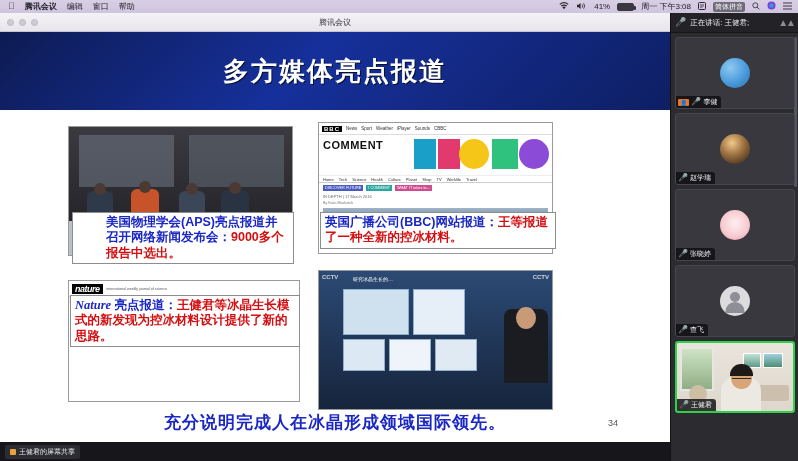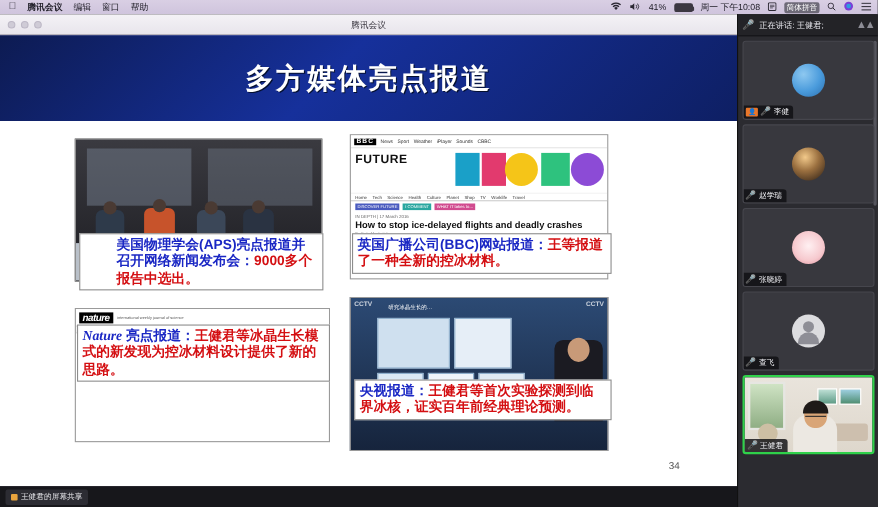--- a/index.html
+++ b/index.html
@@ -220,21 +220,21 @@
       </span>
       <span class="ico-vol">
         <svg width="11" height="8" viewBox="0 0 11 8">
             <path d="M1 2.7h1.6L4.6 1v6L2.6 5.3H1z" fill="#2b2833"></path>
             <path d="M6.2 2.4a2.6 2.6 0 0 1 0 3.2" stroke="#2b2833" fill="none" stroke-width=".8"></path>
             <path d="M7.6 1.3a4.3 4.3 0 0 1 0 5.4" stroke="#2b2833" fill="none" stroke-width=".8"></path>
           </svg>
       </span>
       <span>41%</span>
       <span class="batt"></span>
-      <span>周一 下午10:08</span>
+      <span>周一 下午3:08</span>
       <span>
         <svg width="8" height="8" viewBox="0 0 8 8">
             <rect x=".5" y=".5" width="7" height="7" rx="1" fill="none" stroke="#2b2833"></rect>
             <path d="M2 2.8h4M2 4h4M2 5.2h2.6" stroke="#2b2833" stroke-width=".6"></path>
           </svg>
       </span>
       <span class="ime-box">简体拼音</span>
       <span class="ico-search">
         <svg width="8" height="8" viewBox="0 0 8 8">
             <circle cx="3.3" cy="3.3" r="2.5" fill="none" stroke="#2b2833" stroke-width=".8"></circle>
@@ -294,21 +294,21 @@
             <span class="bbc-nav">
               <span>News</span>
               <span>Sport</span>
               <span>Weather</span>
               <span>iPlayer</span>
               <span>Sounds</span>
               <span>CBBC</span>
             </span>
           </div>
           <div class="bbc-hero">
-            <div class="bbc-future">FUTURE</div>
+            <div class="bbc-future">COMMENT</div>
             <div class="bbc-blobs">
               <svg width="140" height="40" viewBox="0 0 140 40">
                 <rect x="2" y="4" width="22" height="30" fill="#1aa0c8"></rect>
                 <rect x="26" y="4" width="22" height="30" fill="#e23a6e"></rect>
                 <circle cx="62" cy="19" r="15" fill="#f5c518"></circle>
                 <rect x="80" y="4" width="26" height="30" fill="#2ec27e"></rect>
                 <circle cx="122" cy="19" r="15" fill="#8c4bd6"></circle>
               </svg>
             </div>
           </div>
@@ -323,21 +323,20 @@
             <span>TV</span>
             <span>Worklife</span>
             <span>Travel</span>
           </div>
           <div class="bbc-tags">
             <span class="tag">DISCOVER FUTURE</span>
             <span class="tag alt">I COMMENT</span>
             <span class="tag alt2">WHAT IT takes to…</span>
           </div>
           <div class="bbc-kicker">IN DEPTH | 17 March 2016</div>
-          <div class="bbc-head">How to stop ice-delayed flights and deadly crashes</div>
           <div class="bbc-byline">By Katia Moskvitch</div>
           <div class="bbc-img"></div>
         </div>
 
         <div class="panel p3">
           <div class="nat-top">
             <span class="nat-logo">nature</span>
             <span class="nat-tagline">international weekly journal of science</span>
           </div>
           <div class="nat-bar">Home › News &amp; Comment › Research › Research Highlights › Article</div>
@@ -367,24 +366,24 @@
         </div>
 
         <div class="cap cap3">
           <span class="bluetxt nature-word">Nature</span><span class="bluetxt"> 亮点报道：</span><span class="redtxt">王健君等冰晶生长模式的新发现为控冰材料设计提供了新的思路。</span>
         </div>
 
         <div class="cap cap2">
           <span class="bluetxt">英国广播公司(BBC)网站报道：</span><span class="redtxt">王等报道了一种全新的控冰材料。</span>
         </div>
 
-        <div class="cap cap4">
-          <span class="bluetxt">央视报道：</span><span class="redtxt">王健君等首次实验探测到临界冰核，证实百年前经典理论预测。</span>
-        </div>
-
+
+        <div class="slide-bottom">
+          <span class="t">充分说明完成人在冰晶形成领域国际领先。</span>
+        </div>
         <div class="pagenum">34</div>
 
       </div>
     </div>
   </div>
 
   <div class="appbottom">
     <div class="share-chip">
       <span class="sq"></span>
       <span>王健君的屏幕共享</span>

